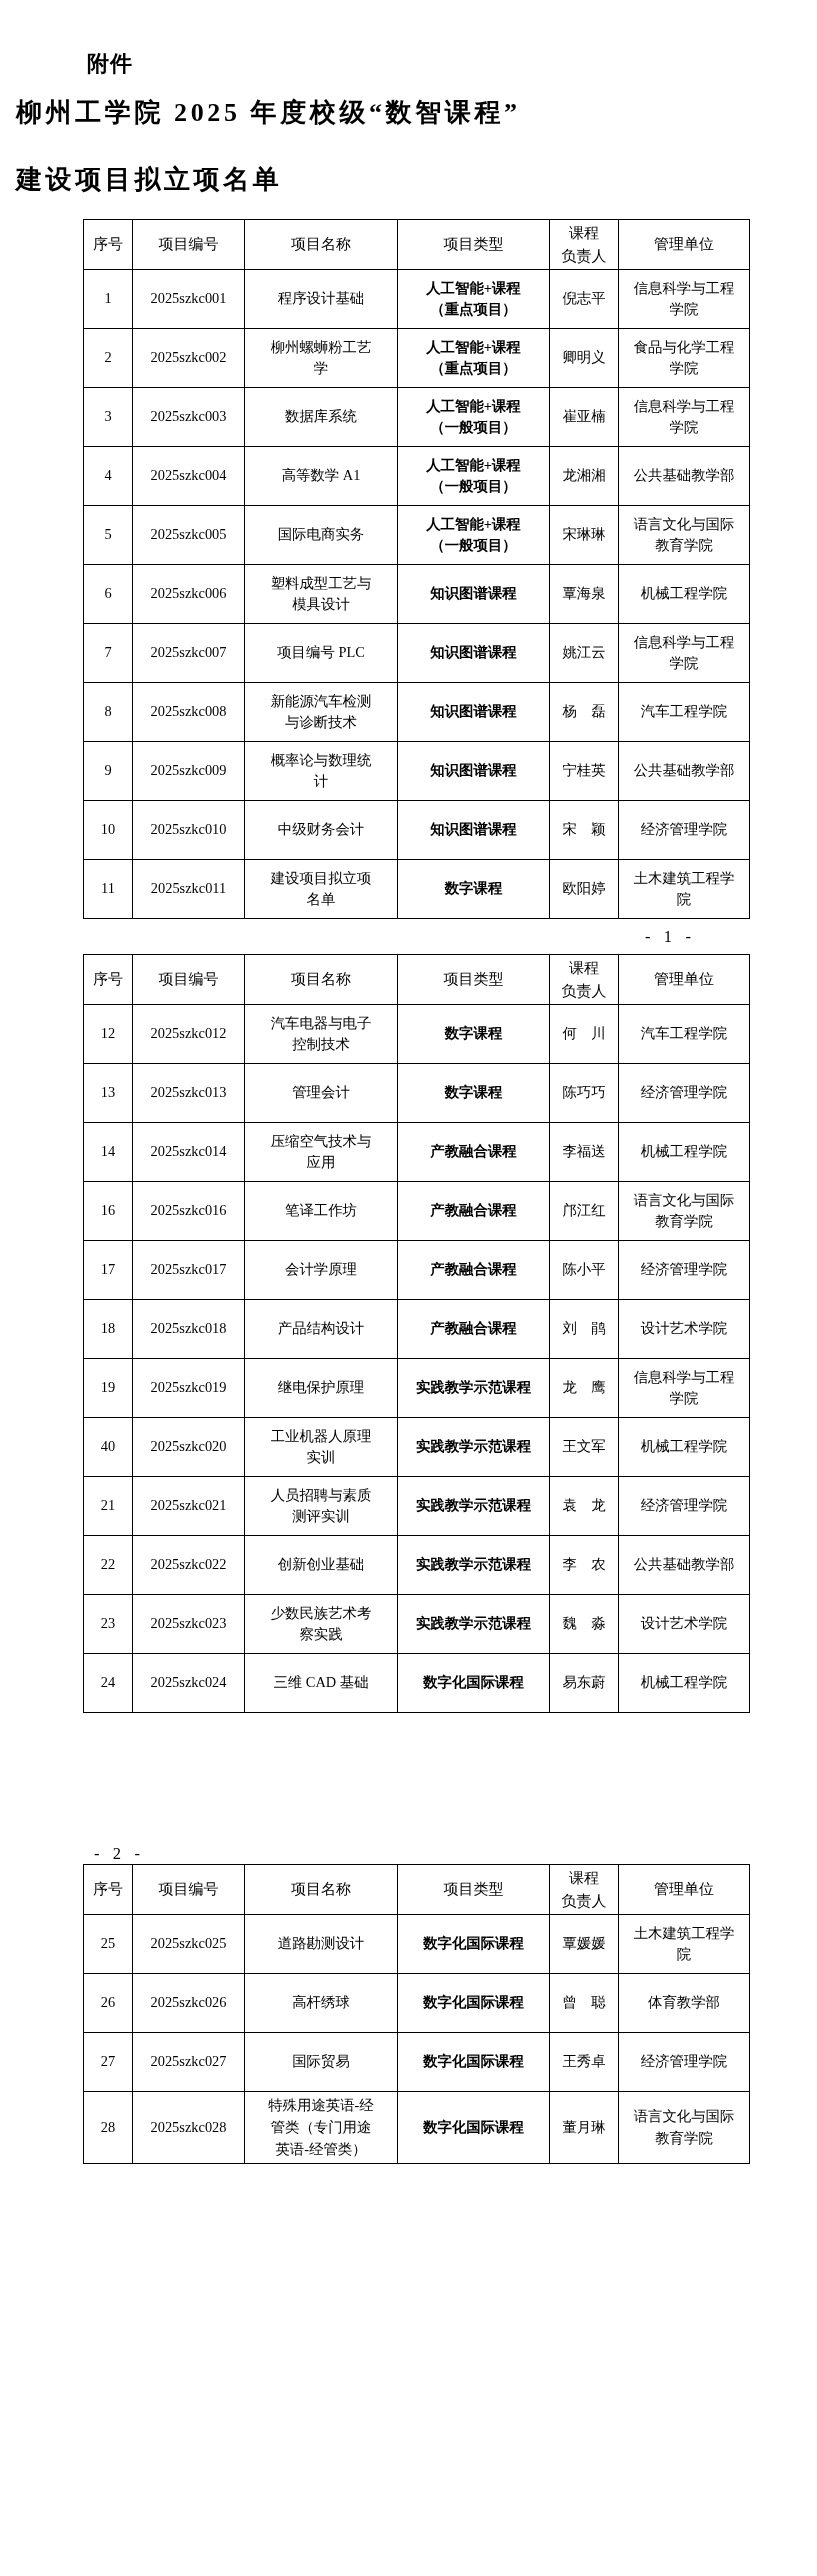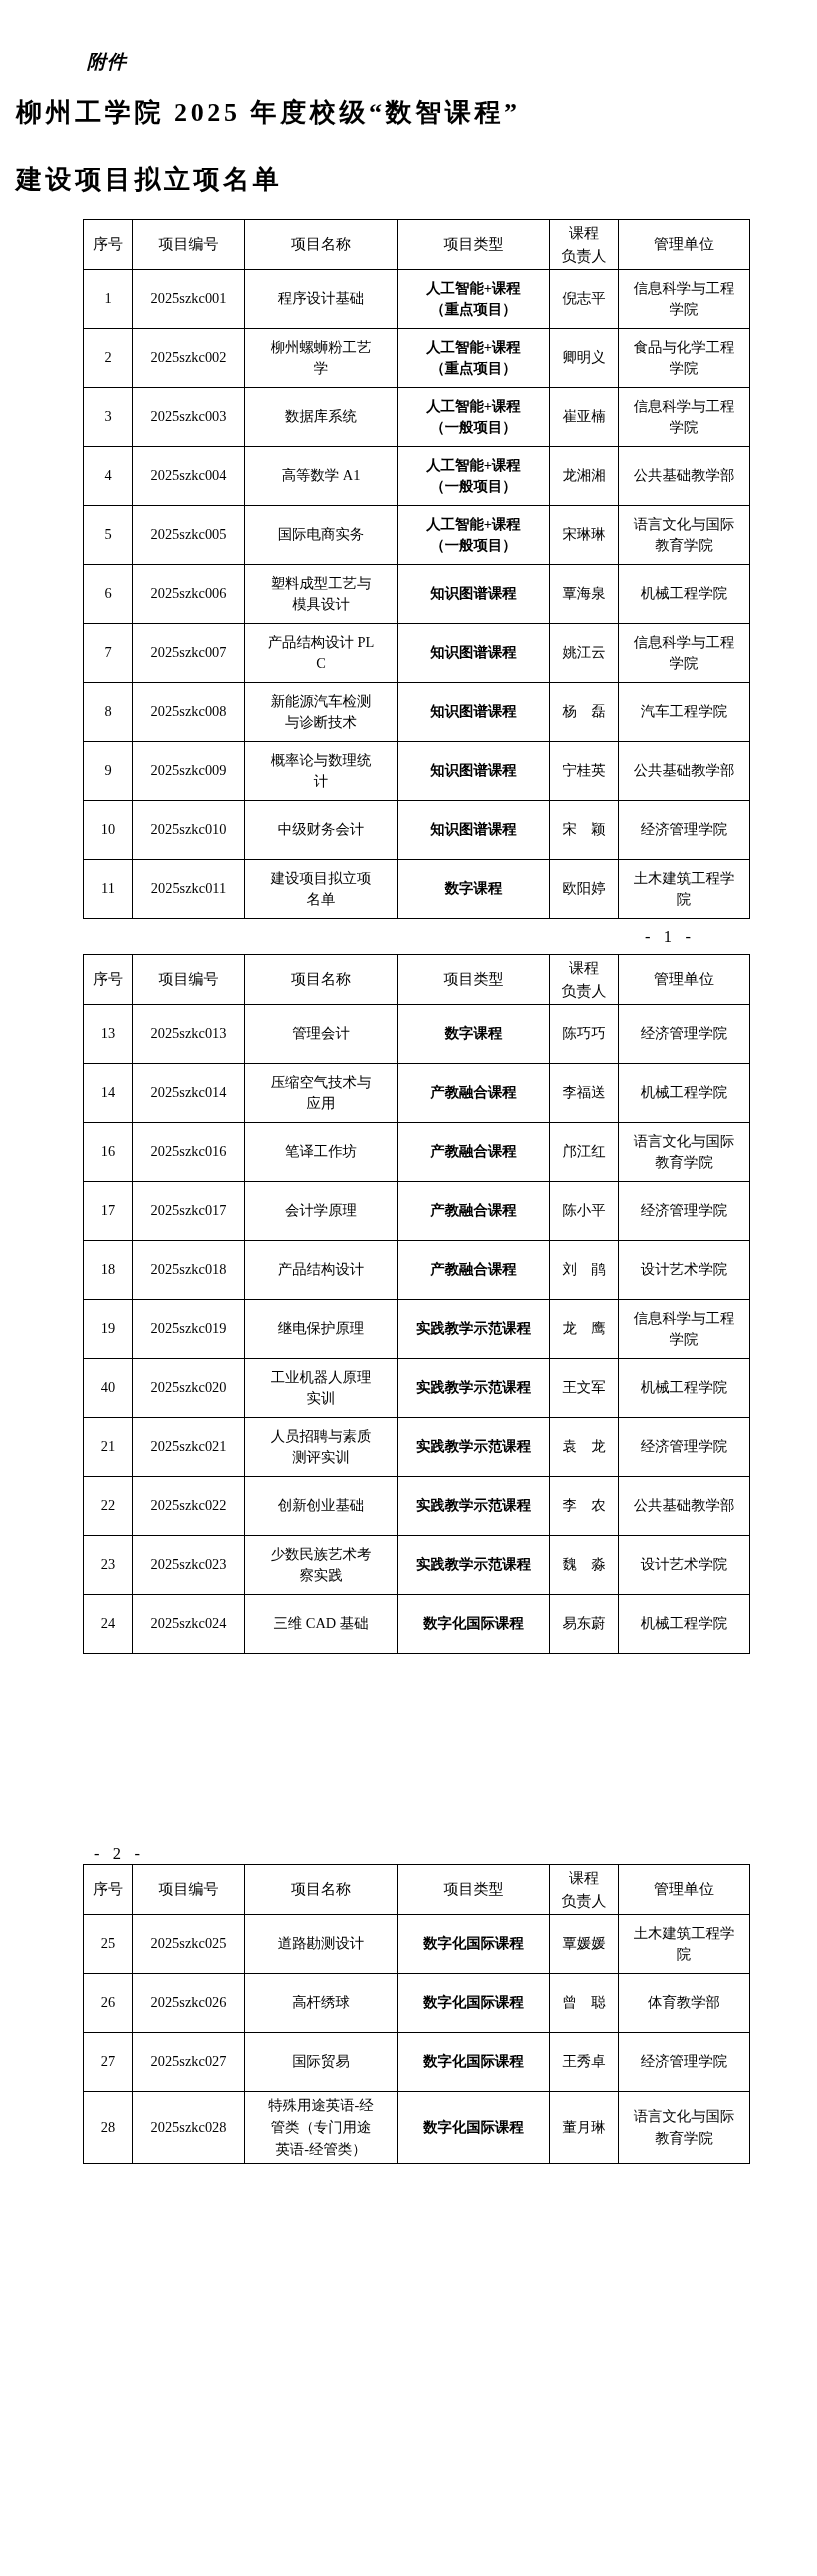--- a/index.html
+++ b/index.html
@@ -4,21 +4,21 @@
 <style>
   html,body{margin:0;padding:0;background:#fff;}
   .canvas{
     position:relative;width:818px;height:2824px;background:#ffffff;
     font-family:"Liberation Serif","DejaVu Serif",serif;color:#000;
     overflow:hidden;
   }
   .attachment{
     position:absolute;left:87px;top:49px;
     font-family:"Liberation Sans","DejaVu Sans",sans-serif;
-    font-weight:bold;font-size:19px;letter-spacing:1px;font-style:italic;
+    font-weight:bold;font-size:22px;letter-spacing:1px;
   }
   .title{
     position:absolute;left:16px;width:818px;text-align:left;
     font-weight:bold;font-size:26px;letter-spacing:3.6px;line-height:33px;
     font-family:"Liberation Serif","DejaVu Serif",serif;
   }
   .title.l1{top:96px;}
   .title.l2{top:163px;}
   table.t{
     position:absolute;left:83px;width:667px;
@@ -136,21 +136,21 @@
           <td class="c1">2025szkc006</td>
           <td class="c2">塑料成型工艺与模具设计</td>
           <td class="c3">知识图谱课程</td>
           <td class="c4">覃海泉</td>
           <td class="c5">机械工程学院</td>
         </tr>
 
         <tr>
           <td class="c0">7</td>
           <td class="c1">2025szkc007</td>
-          <td class="c2">产品结构设计 PLC</td>
+          <td class="c2">项目编号 PLC</td>
           <td class="c3">知识图谱课程</td>
           <td class="c4">姚江云</td>
           <td class="c5">信息科学与工程学院</td>
         </tr>
 
         <tr>
           <td class="c0">8</td>
           <td class="c1">2025szkc008</td>
           <td class="c2">新能源汽车检测与诊断技术</td>
           <td class="c3">知识图谱课程</td>
@@ -203,20 +203,28 @@
         <th>项目编号</th>
         <th>项目名称</th>
         <th>项目类型</th>
         <th>课程
 负责人</th>
         <th>管理单位</th>
       </tr>
     </thead>
     <tbody>
 
+        <tr>
+          <td class="c0">12</td>
+          <td class="c1">2025szkc012</td>
+          <td class="c2">汽车电器与电子控制技术</td>
+          <td class="c3">数字课程</td>
+          <td class="c4">何　川</td>
+          <td class="c5">汽车工程学院</td>
+        </tr>
 
         <tr>
           <td class="c0">13</td>
           <td class="c1">2025szkc013</td>
           <td class="c2">管理会计</td>
           <td class="c3">数字课程</td>
           <td class="c4">陈巧巧</td>
           <td class="c5">经济管理学院</td>
         </tr>
 

